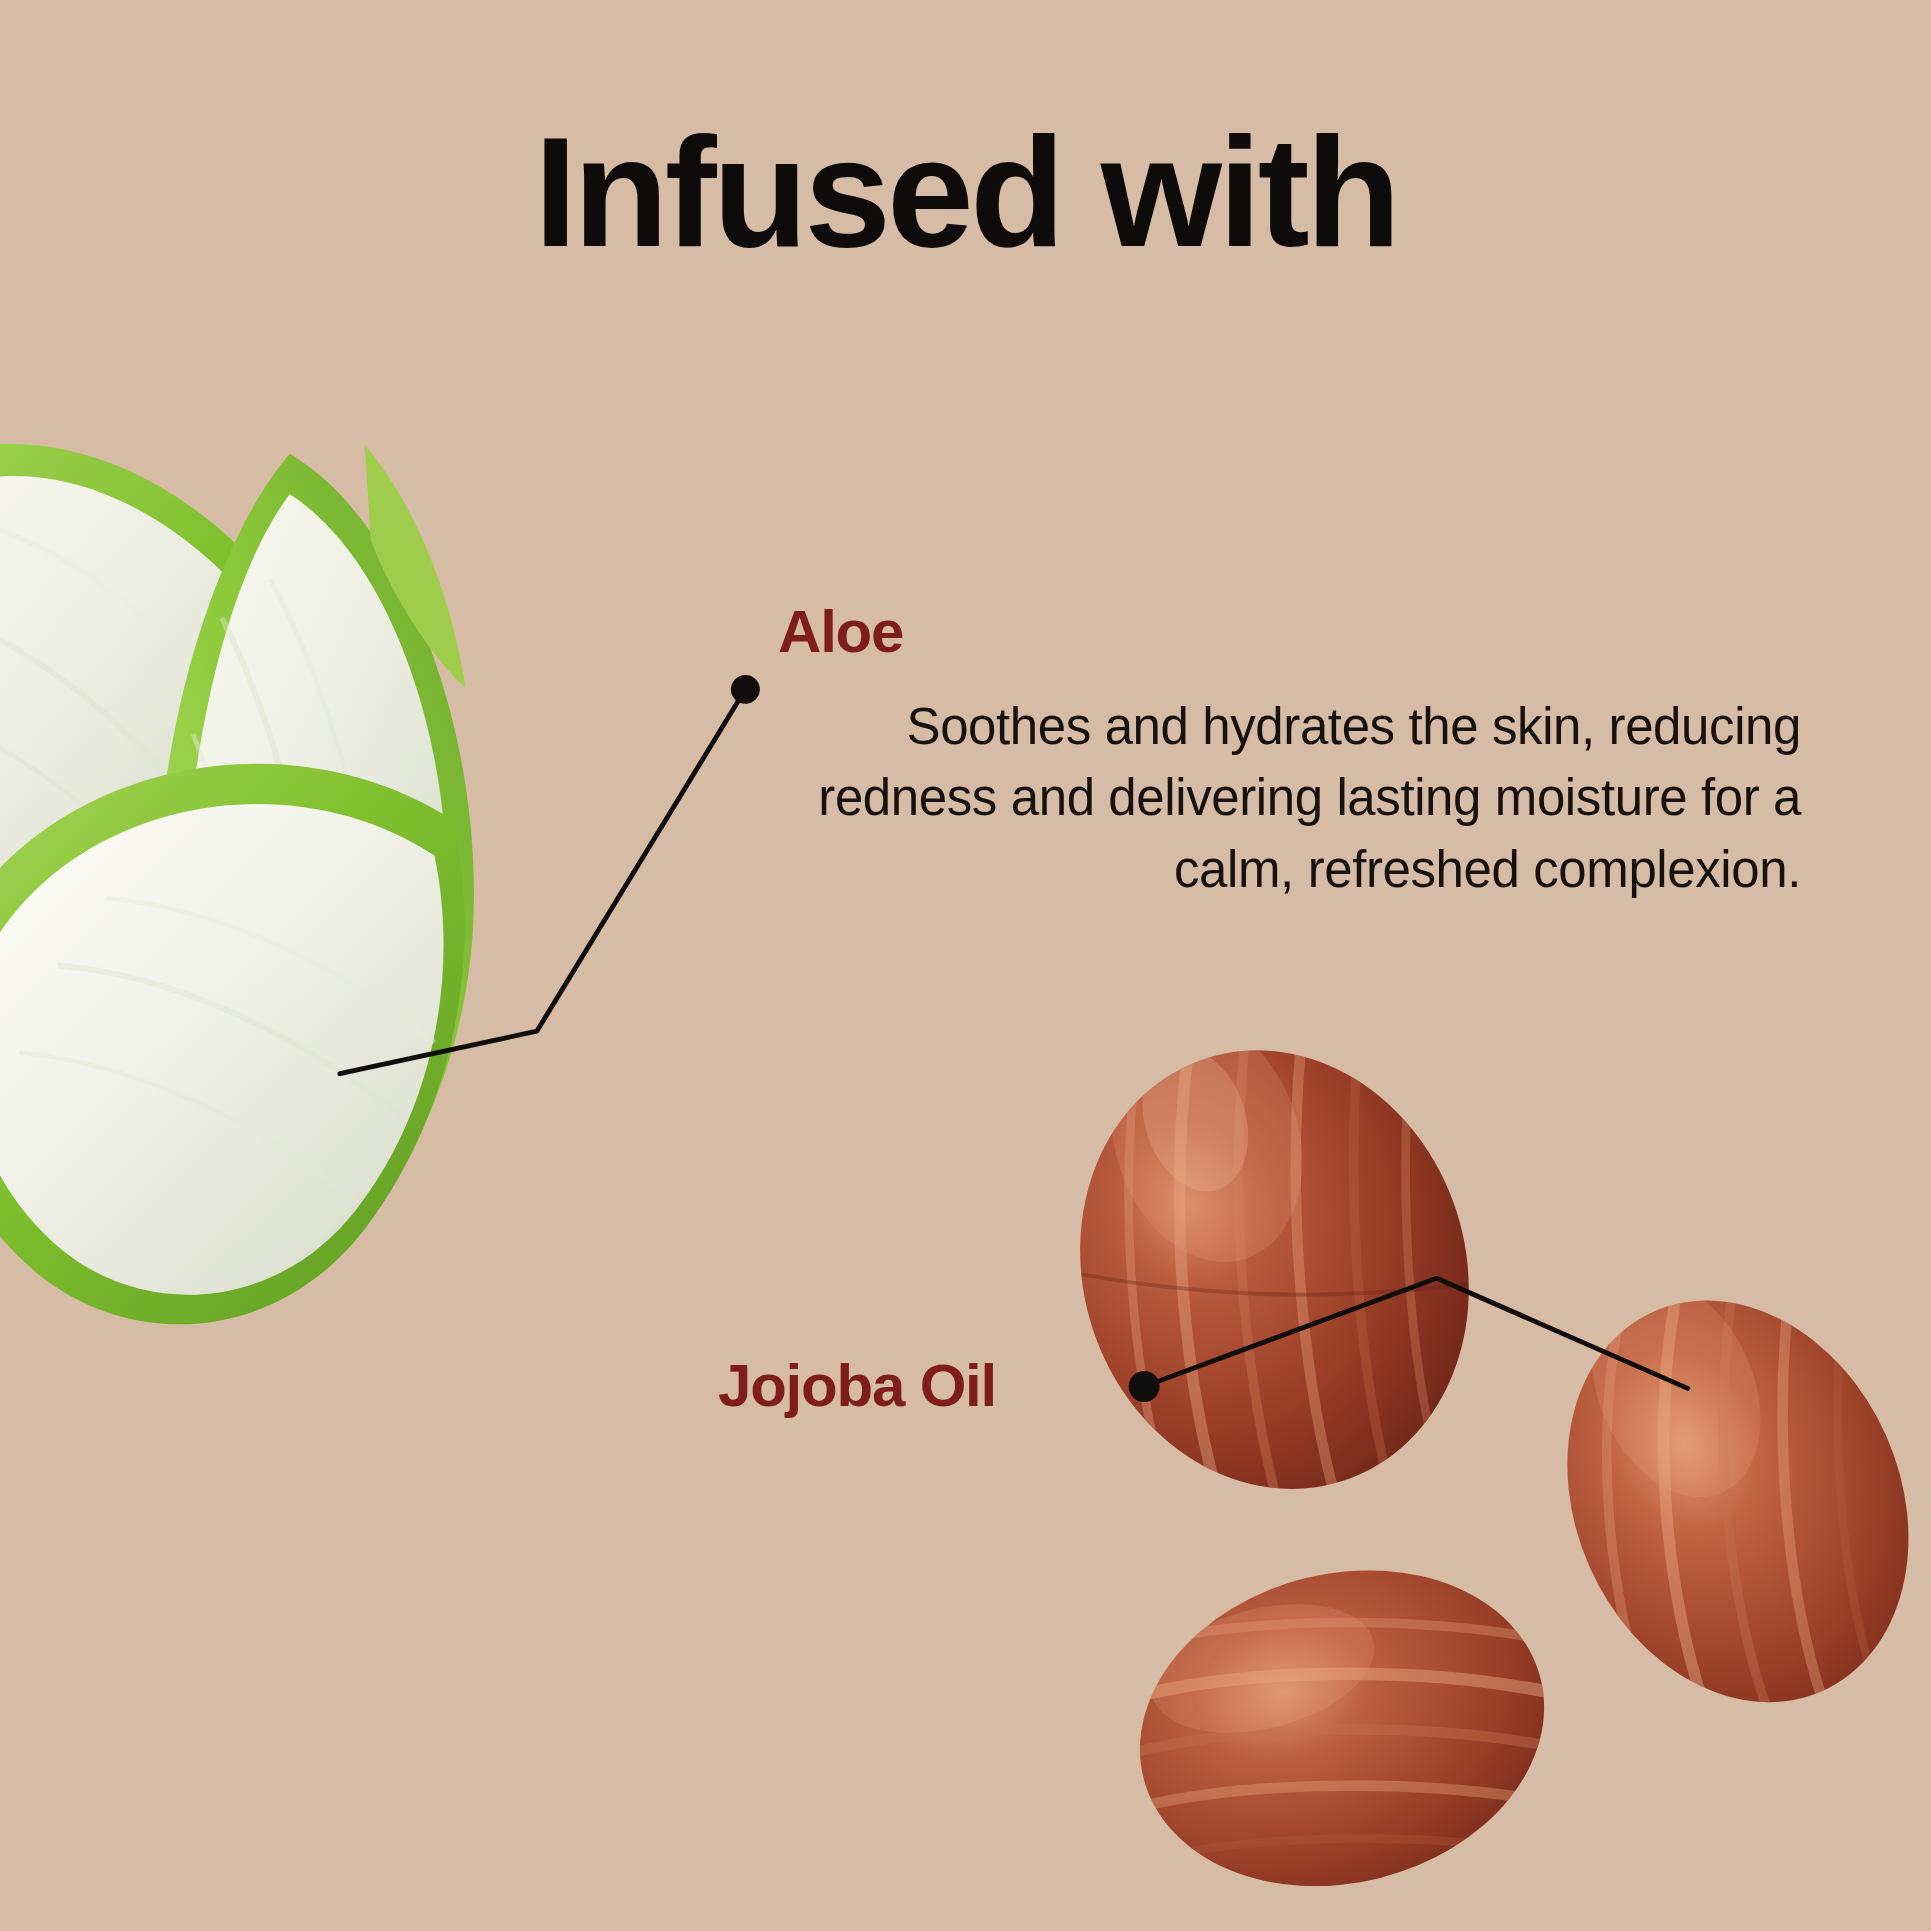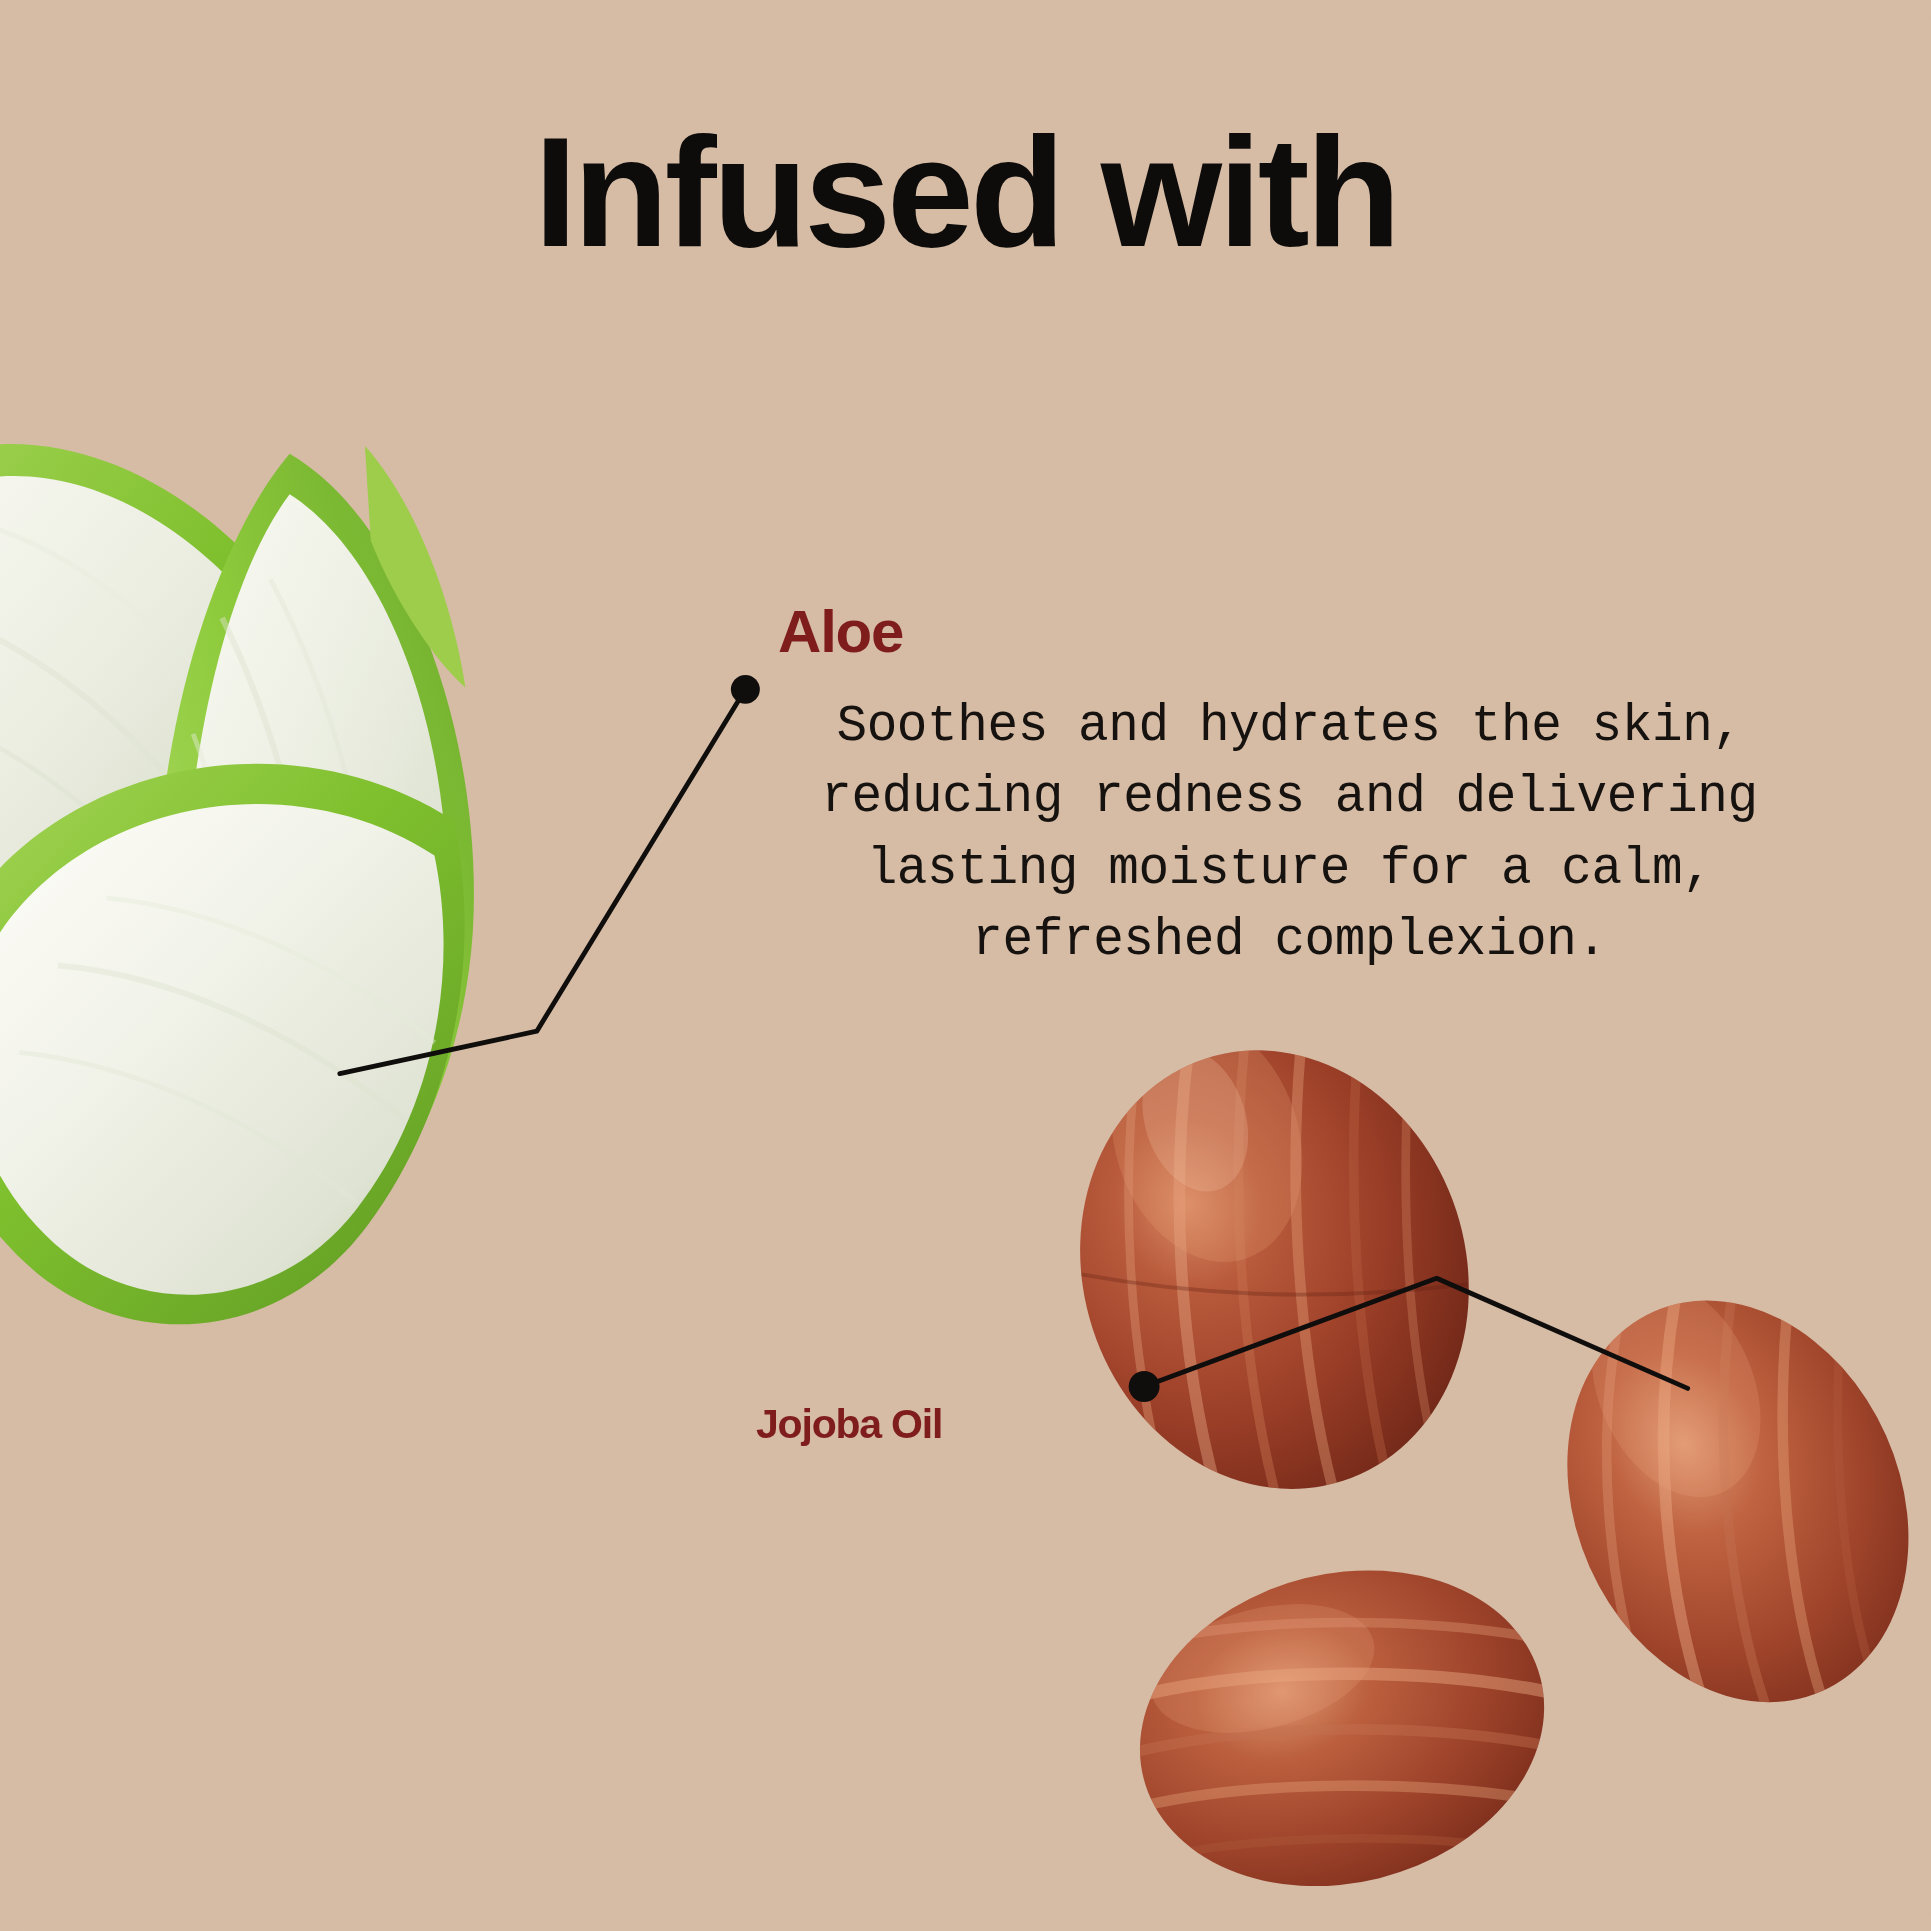--- a/index.html
+++ b/index.html
@@ -48,25 +48,24 @@
     color: #16120f;
     letter-spacing: -0.4px;
   }
 
   #aloe-heading { left: 778px; top: 602px; font-size: 60px; line-height: 1; }
   #aloe-body {
     left: 778px; top: 691px;
     width: 1023px;
     font-size: 51px;
     line-height: 1.40;
-    text-align: center;
-    font-family: Liberation Mono, monospace;
-  }
-
-  #jojoba-heading { left: 756px; top: 1356px; font-size: 41px; line-height: 1; margin-top: 48px; }
+    text-align: right;
+  }
+
+  #jojoba-heading { left: 718px; top: 1356px; font-size: 60px; line-height: 1; }
   #jojoba-body {
     left: 367px; top: 1442px;
     width: 772px;
     font-size: 51px;
     line-height: 1.40;
     text-align: center;
   }
 
   
   .svg-layer {

